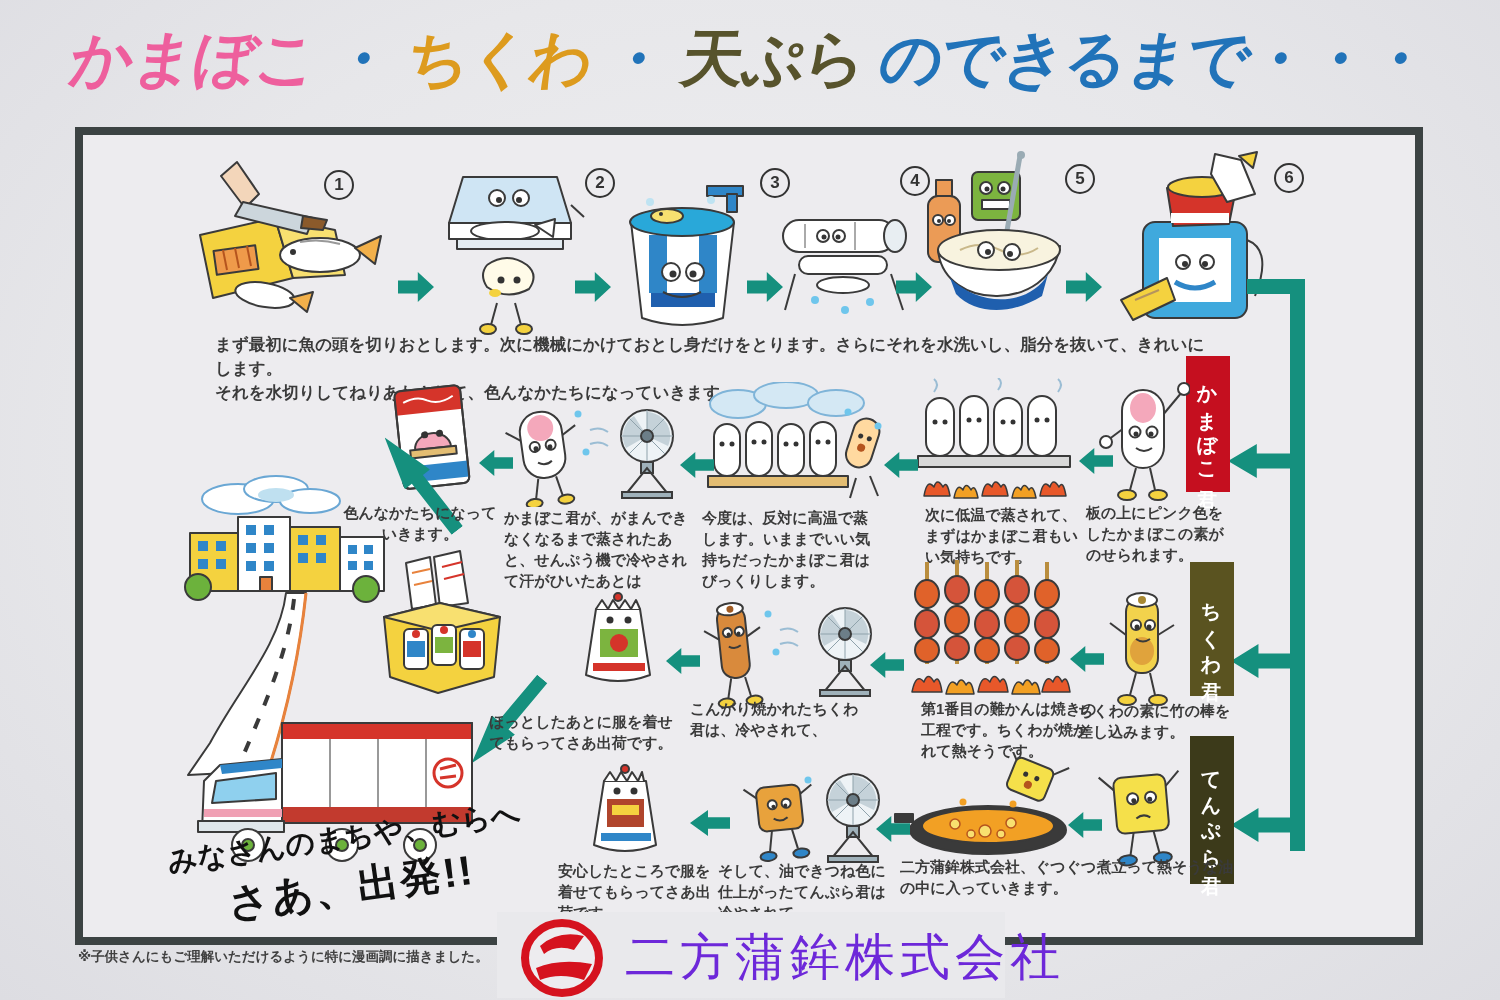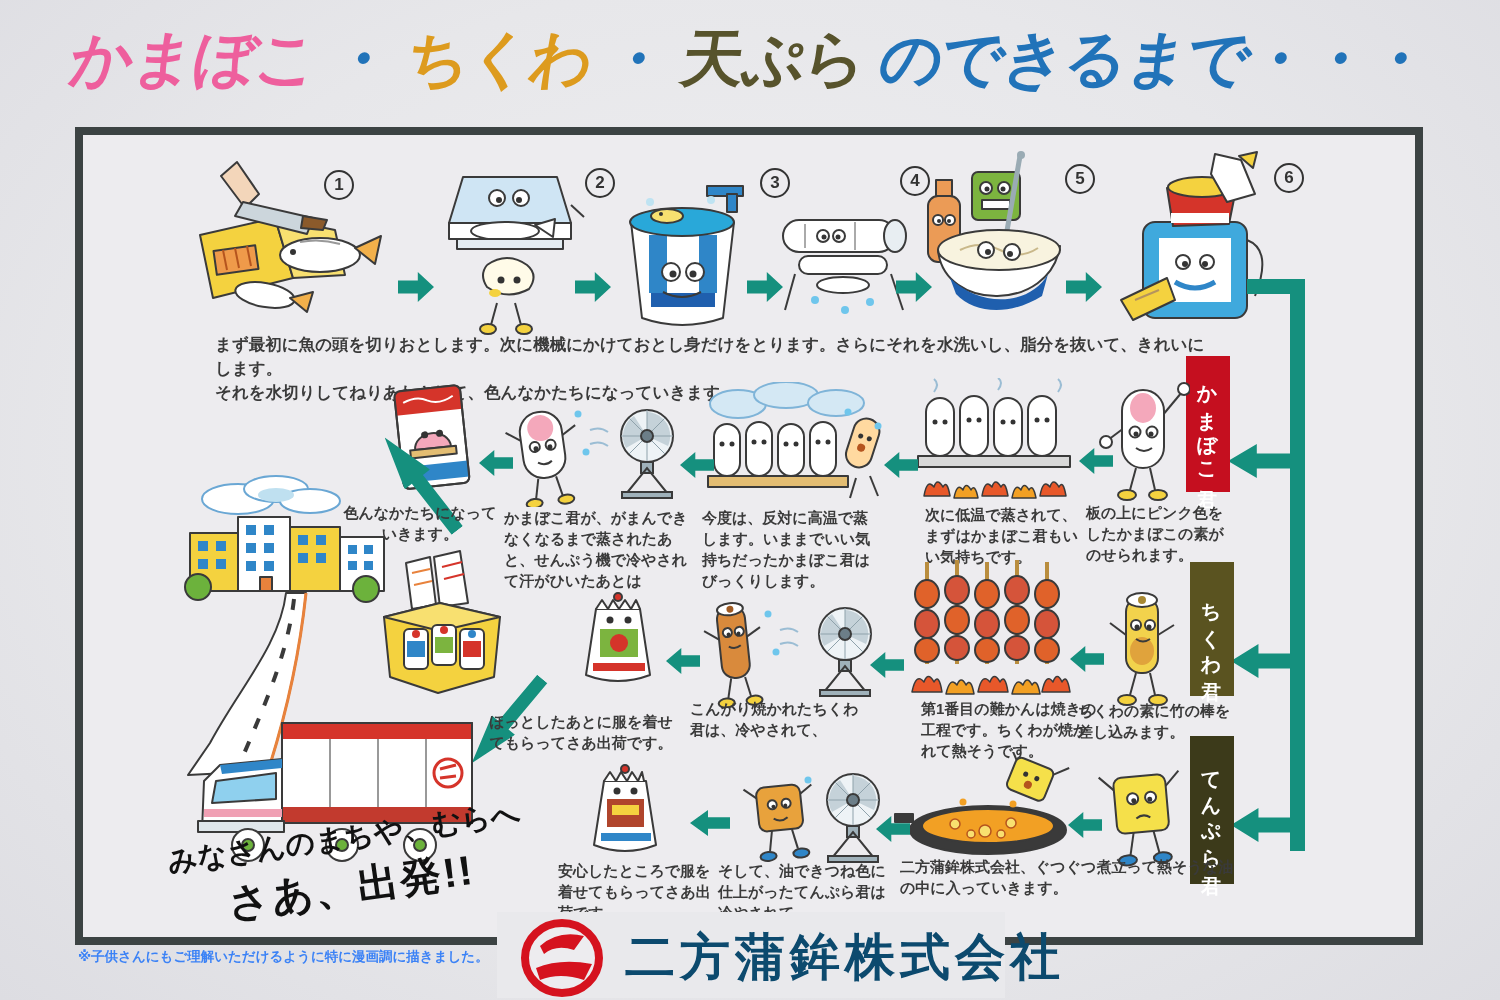--- a/index.html
+++ b/index.html
@@ -40,26 +40,26 @@
     position:absolute;color:#fff;font-weight:700;font-size:20px;
     writing-mode:vertical-rl;text-orientation:upright;letter-spacing:3px;
     display:flex;align-items:center;justify-content:center;padding:6px 5px;
   }
   
   .slogan{position:absolute;left:148px;top:818px;width:400px;text-align:center;color:#111;
     transform:rotate(-8deg);font-weight:900;}
   .slogan .l1{font-size:29px;letter-spacing:0px;white-space:nowrap;}
   .slogan .l2{font-size:41px;margin-top:2px;letter-spacing:2px;white-space:nowrap;}
   
-  .footnote{position:absolute;left:78px;top:948px;font-size:13.5px;font-weight:700;color:#3b82f6;}
+  .footnote{position:absolute;left:78px;top:948px;font-size:13.5px;font-weight:700;color:#404040;}
   .company-patch{position:absolute;left:497px;top:912px;width:508px;height:86px;background:#e9e9ec;z-index:5;}
   .company-name{
     position:absolute;left:625px;top:924px;z-index:6;
-    font-family:"Liberation Serif","DejaVu Serif",serif;font-weight:700;
-    font-size:50px;letter-spacing:5px;color:#0c4a6e;white-space:nowrap;
+    font-family:"Liberation Serif","DejaVu Serif",serif;font-weight:400;
+    font-size:50px;letter-spacing:5px;color:#6d28d9;white-space:nowrap;
   }
   .illo{position:absolute;}
   svg *{vector-effect:non-scaling-stroke;}
 </style>
 </head>
 <body>
 
 <svg width="0" height="0" style="position:absolute">
   <defs>
     <g id="fanSym" stroke="#3a3a3a" stroke-width="2">

